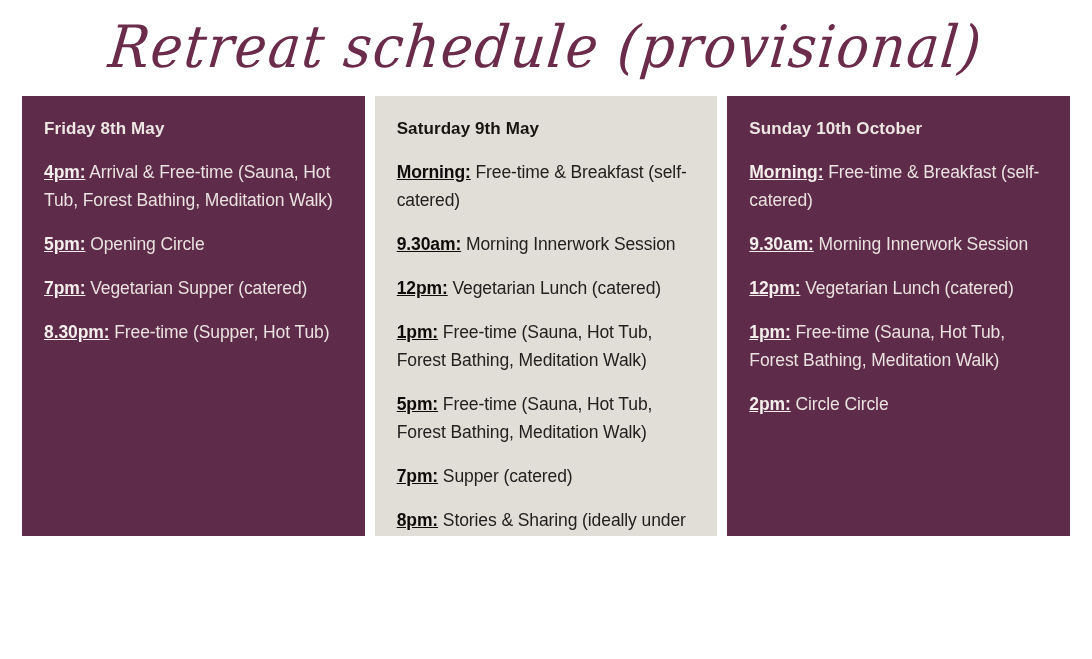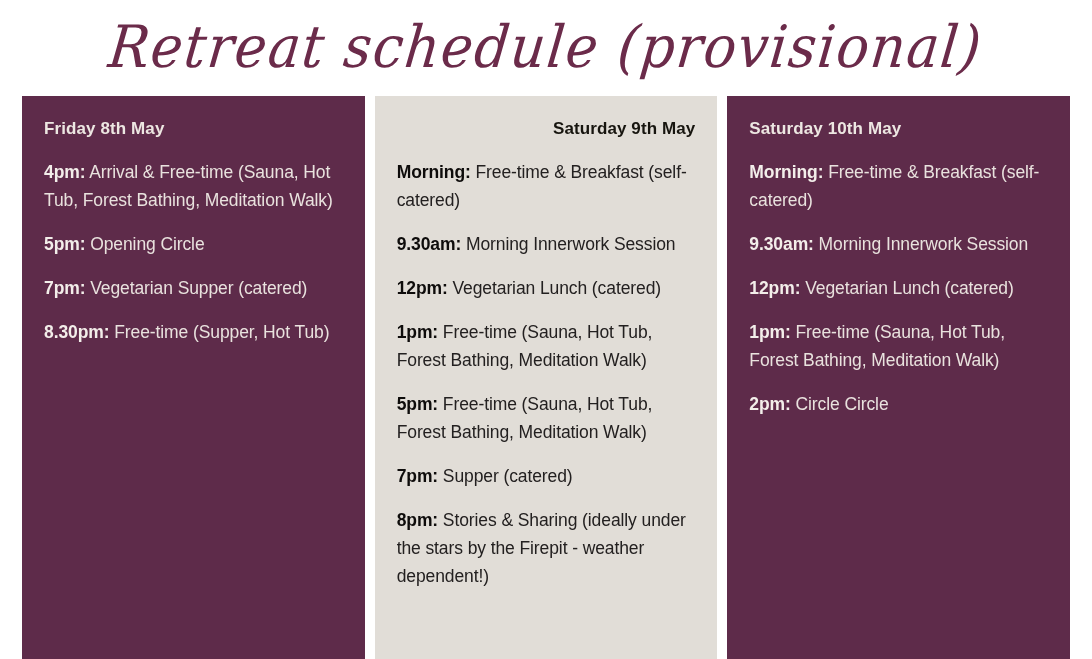--- a/index.html
+++ b/index.html
@@ -33,21 +33,21 @@
     white-space: nowrap;
     transform: skewX(-6deg) scaleY(1.08);
   }
 
   
   .schedule {
     display: flex;
     gap: 10px;
     padding: 0 22px 0 22px;
     box-sizing: border-box;
-    height: 563px;
+    height: 440px;
     align-items: stretch;
   }
   .day-col {
     flex: 1 1 0;
     min-width: 0;
     padding: 22px 22px 20px 22px;
     box-sizing: border-box;
     overflow: hidden;
   }
   .day-col.dark {
@@ -59,31 +59,32 @@
     color: #1F1D1C;
   }
   .day-heading {
     font-size: 17px;
     font-weight: 700;
     line-height: 1.3;
     margin: 0 0 18px 0;
     letter-spacing: 0.1px;
   }
   .day-col.dark .day-heading { color: #EDE7E2; }
-  .day-col.light .day-heading { color: #17150F; text-align: right; }
+  .day-col.light .day-heading { color: #17150F; }
 
   .entry {
     font-size: 17.5px;
     line-height: 28px;
     margin: 0 0 16px 0;
     letter-spacing: -0.1px;
   }
   .entry:last-child { margin-bottom: 0; }
   .entry .etime {
     font-weight: 700;
+    text-decoration: underline;
   }
   .entry .edesc {
     font-weight: 400;
   }
   .day-col.dark .entry { color: #E9E2DE; }
   .day-col.dark .entry .etime { color: #F3EEEA; }
   .day-col.light .entry { color: #232020; }
   .day-col.light .entry .etime { color: #0E0C0B; }
 </style>
 </head>
@@ -105,20 +106,20 @@
       <div class="day-heading">Saturday 9th May</div>
       <p class="entry"><span class="etime">Morning:</span><span class="edesc"> Free-time &amp; Breakfast (self-catered)</span></p>
       <p class="entry"><span class="etime">9.30am:</span><span class="edesc"> Morning Innerwork Session</span></p>
       <p class="entry"><span class="etime">12pm:</span><span class="edesc"> Vegetarian Lunch (catered)</span></p>
       <p class="entry"><span class="etime">1pm:</span><span class="edesc"> Free-time (Sauna, Hot Tub, Forest Bathing, Meditation Walk)</span></p>
       <p class="entry"><span class="etime">5pm:</span><span class="edesc"> Free-time (Sauna, Hot Tub, Forest Bathing, Meditation Walk)</span></p>
       <p class="entry"><span class="etime">7pm:</span><span class="edesc"> Supper (catered)</span></p>
       <p class="entry"><span class="etime">8pm:</span><span class="edesc"> Stories &amp; Sharing (ideally under the stars by the Firepit - weather dependent!)</span></p>
     </div>
     <div class="day-col dark">
-      <div class="day-heading">Saturday 10th May</div>
+      <div class="day-heading">Sunday 10th October</div>
       <p class="entry"><span class="etime">Morning:</span><span class="edesc"> Free-time &amp; Breakfast (self-catered)</span></p>
       <p class="entry"><span class="etime">9.30am:</span><span class="edesc"> Morning Innerwork Session</span></p>
       <p class="entry"><span class="etime">12pm:</span><span class="edesc"> Vegetarian Lunch (catered)</span></p>
       <p class="entry"><span class="etime">1pm:</span><span class="edesc"> Free-time (Sauna, Hot Tub, Forest Bathing, Meditation Walk)</span></p>
       <p class="entry"><span class="etime">2pm:</span><span class="edesc"> Circle Circle</span></p>
     </div>
   </div>
 
 </body></html>

